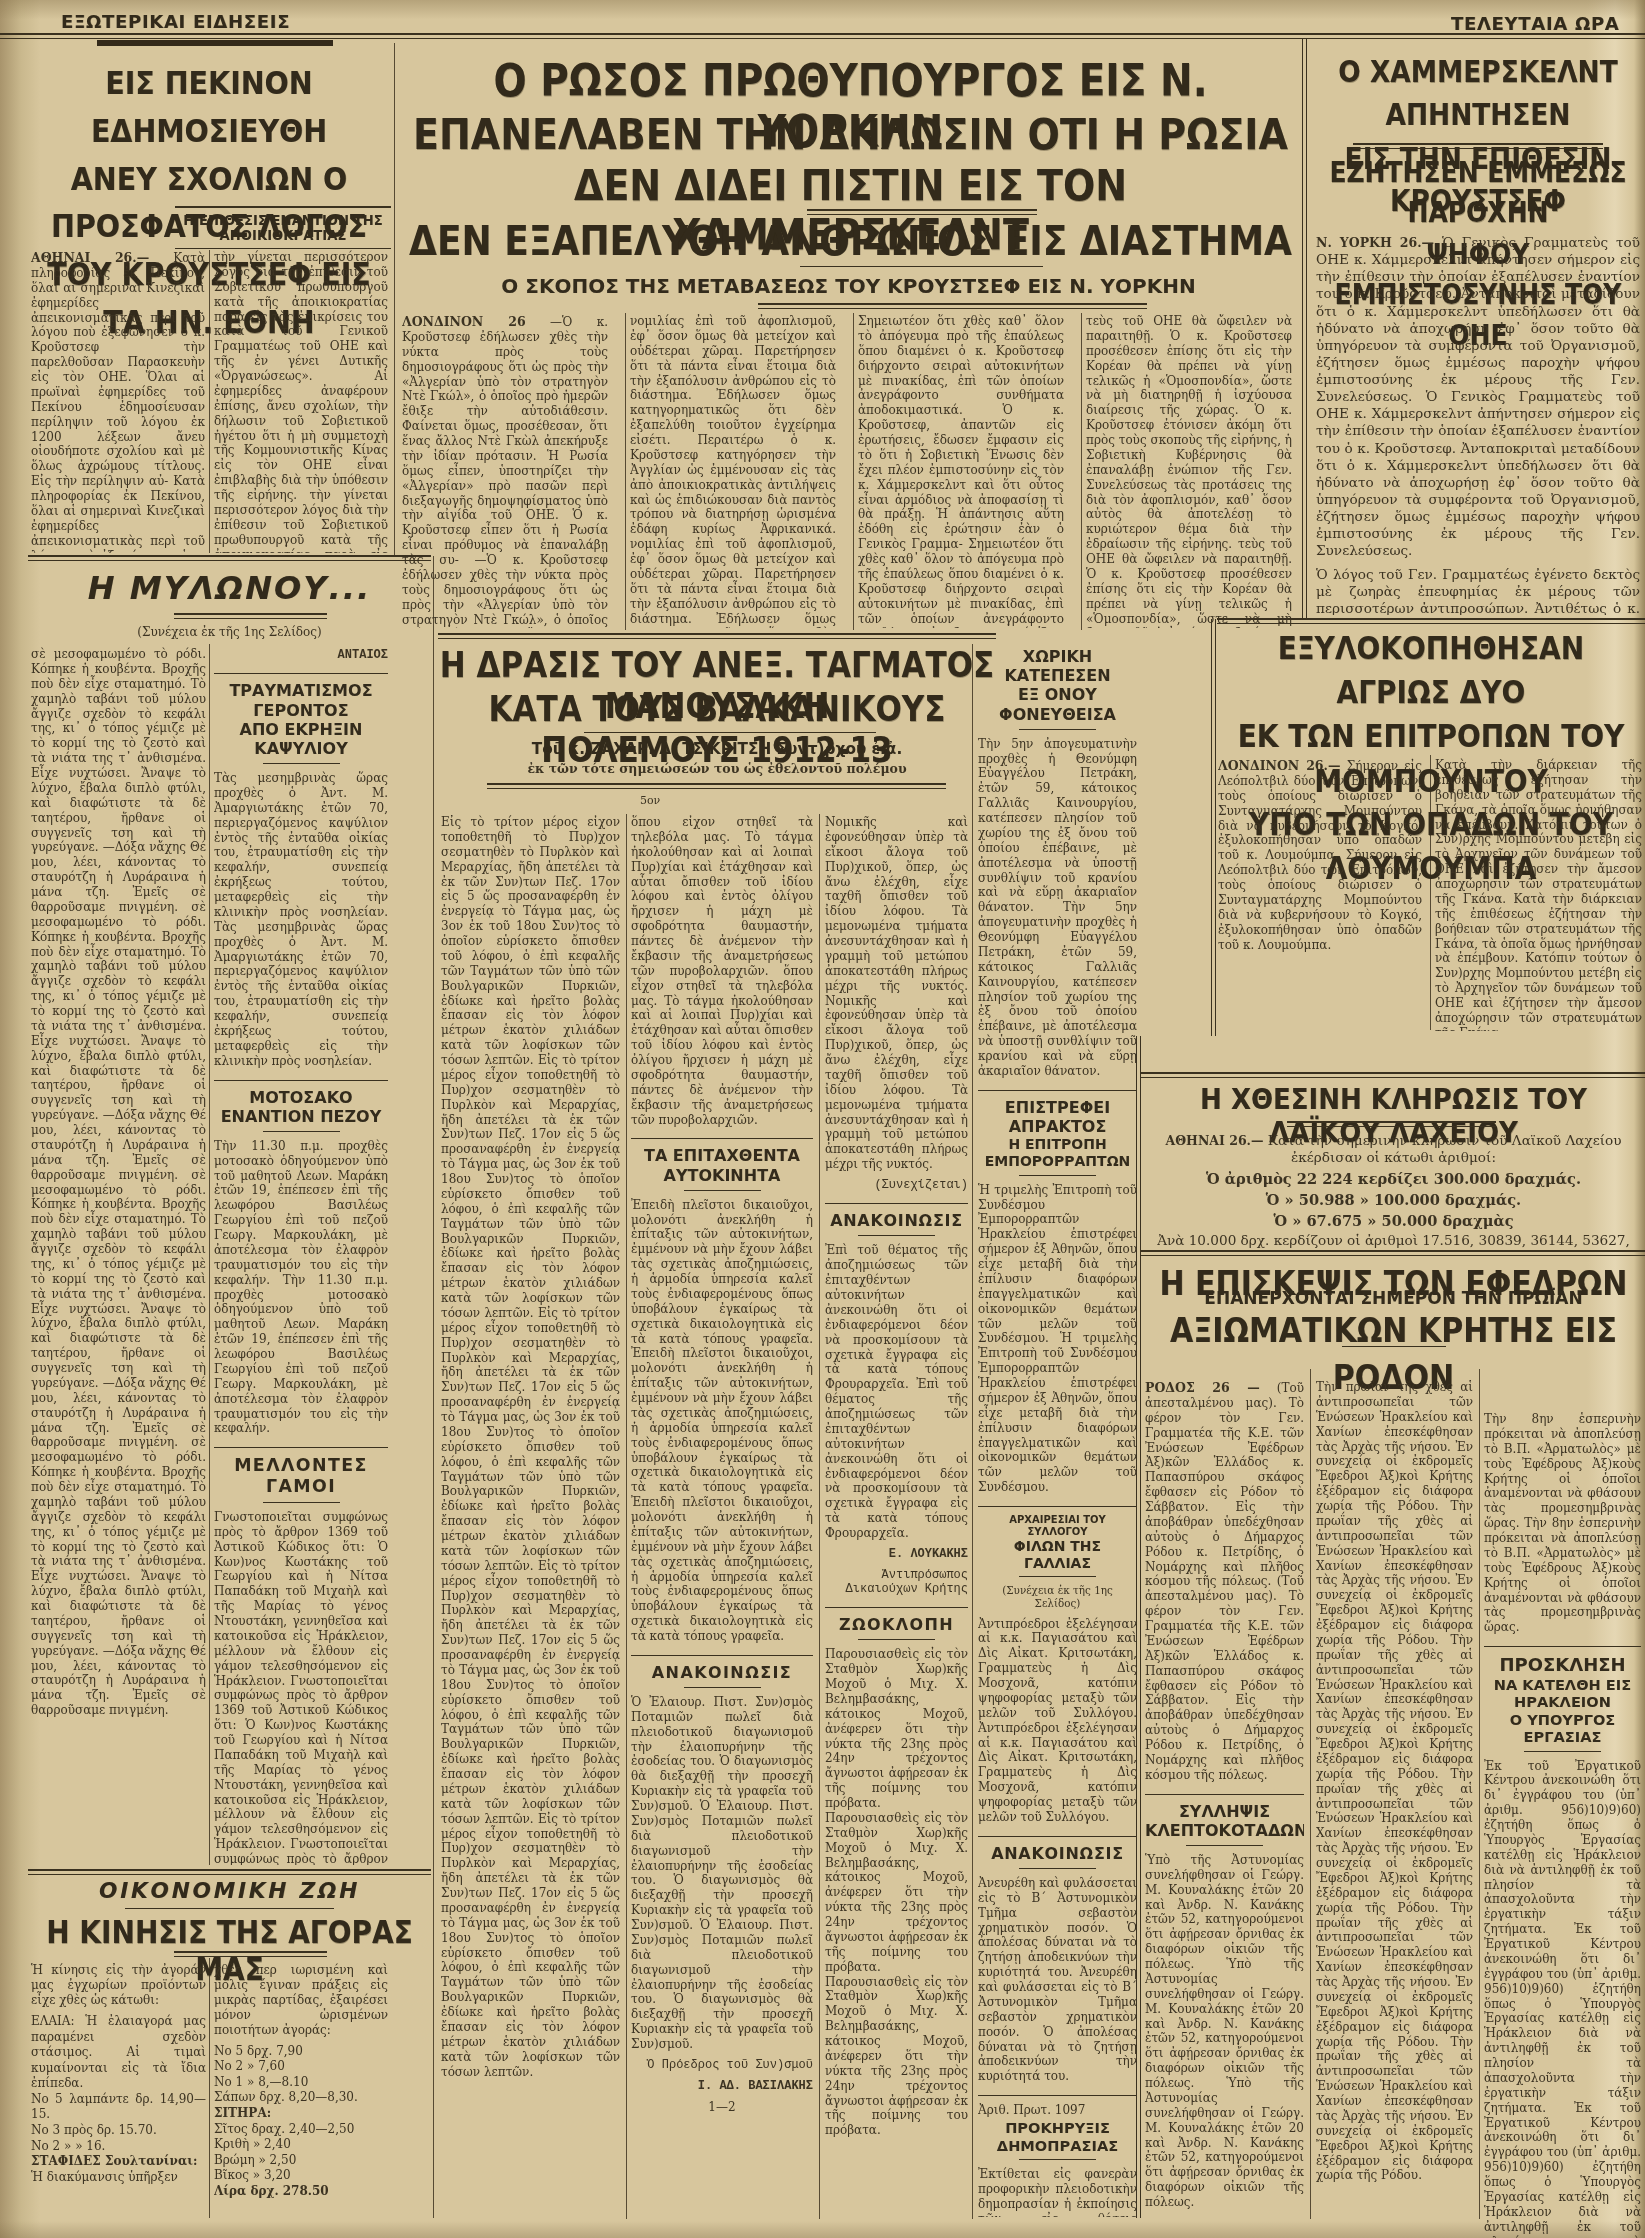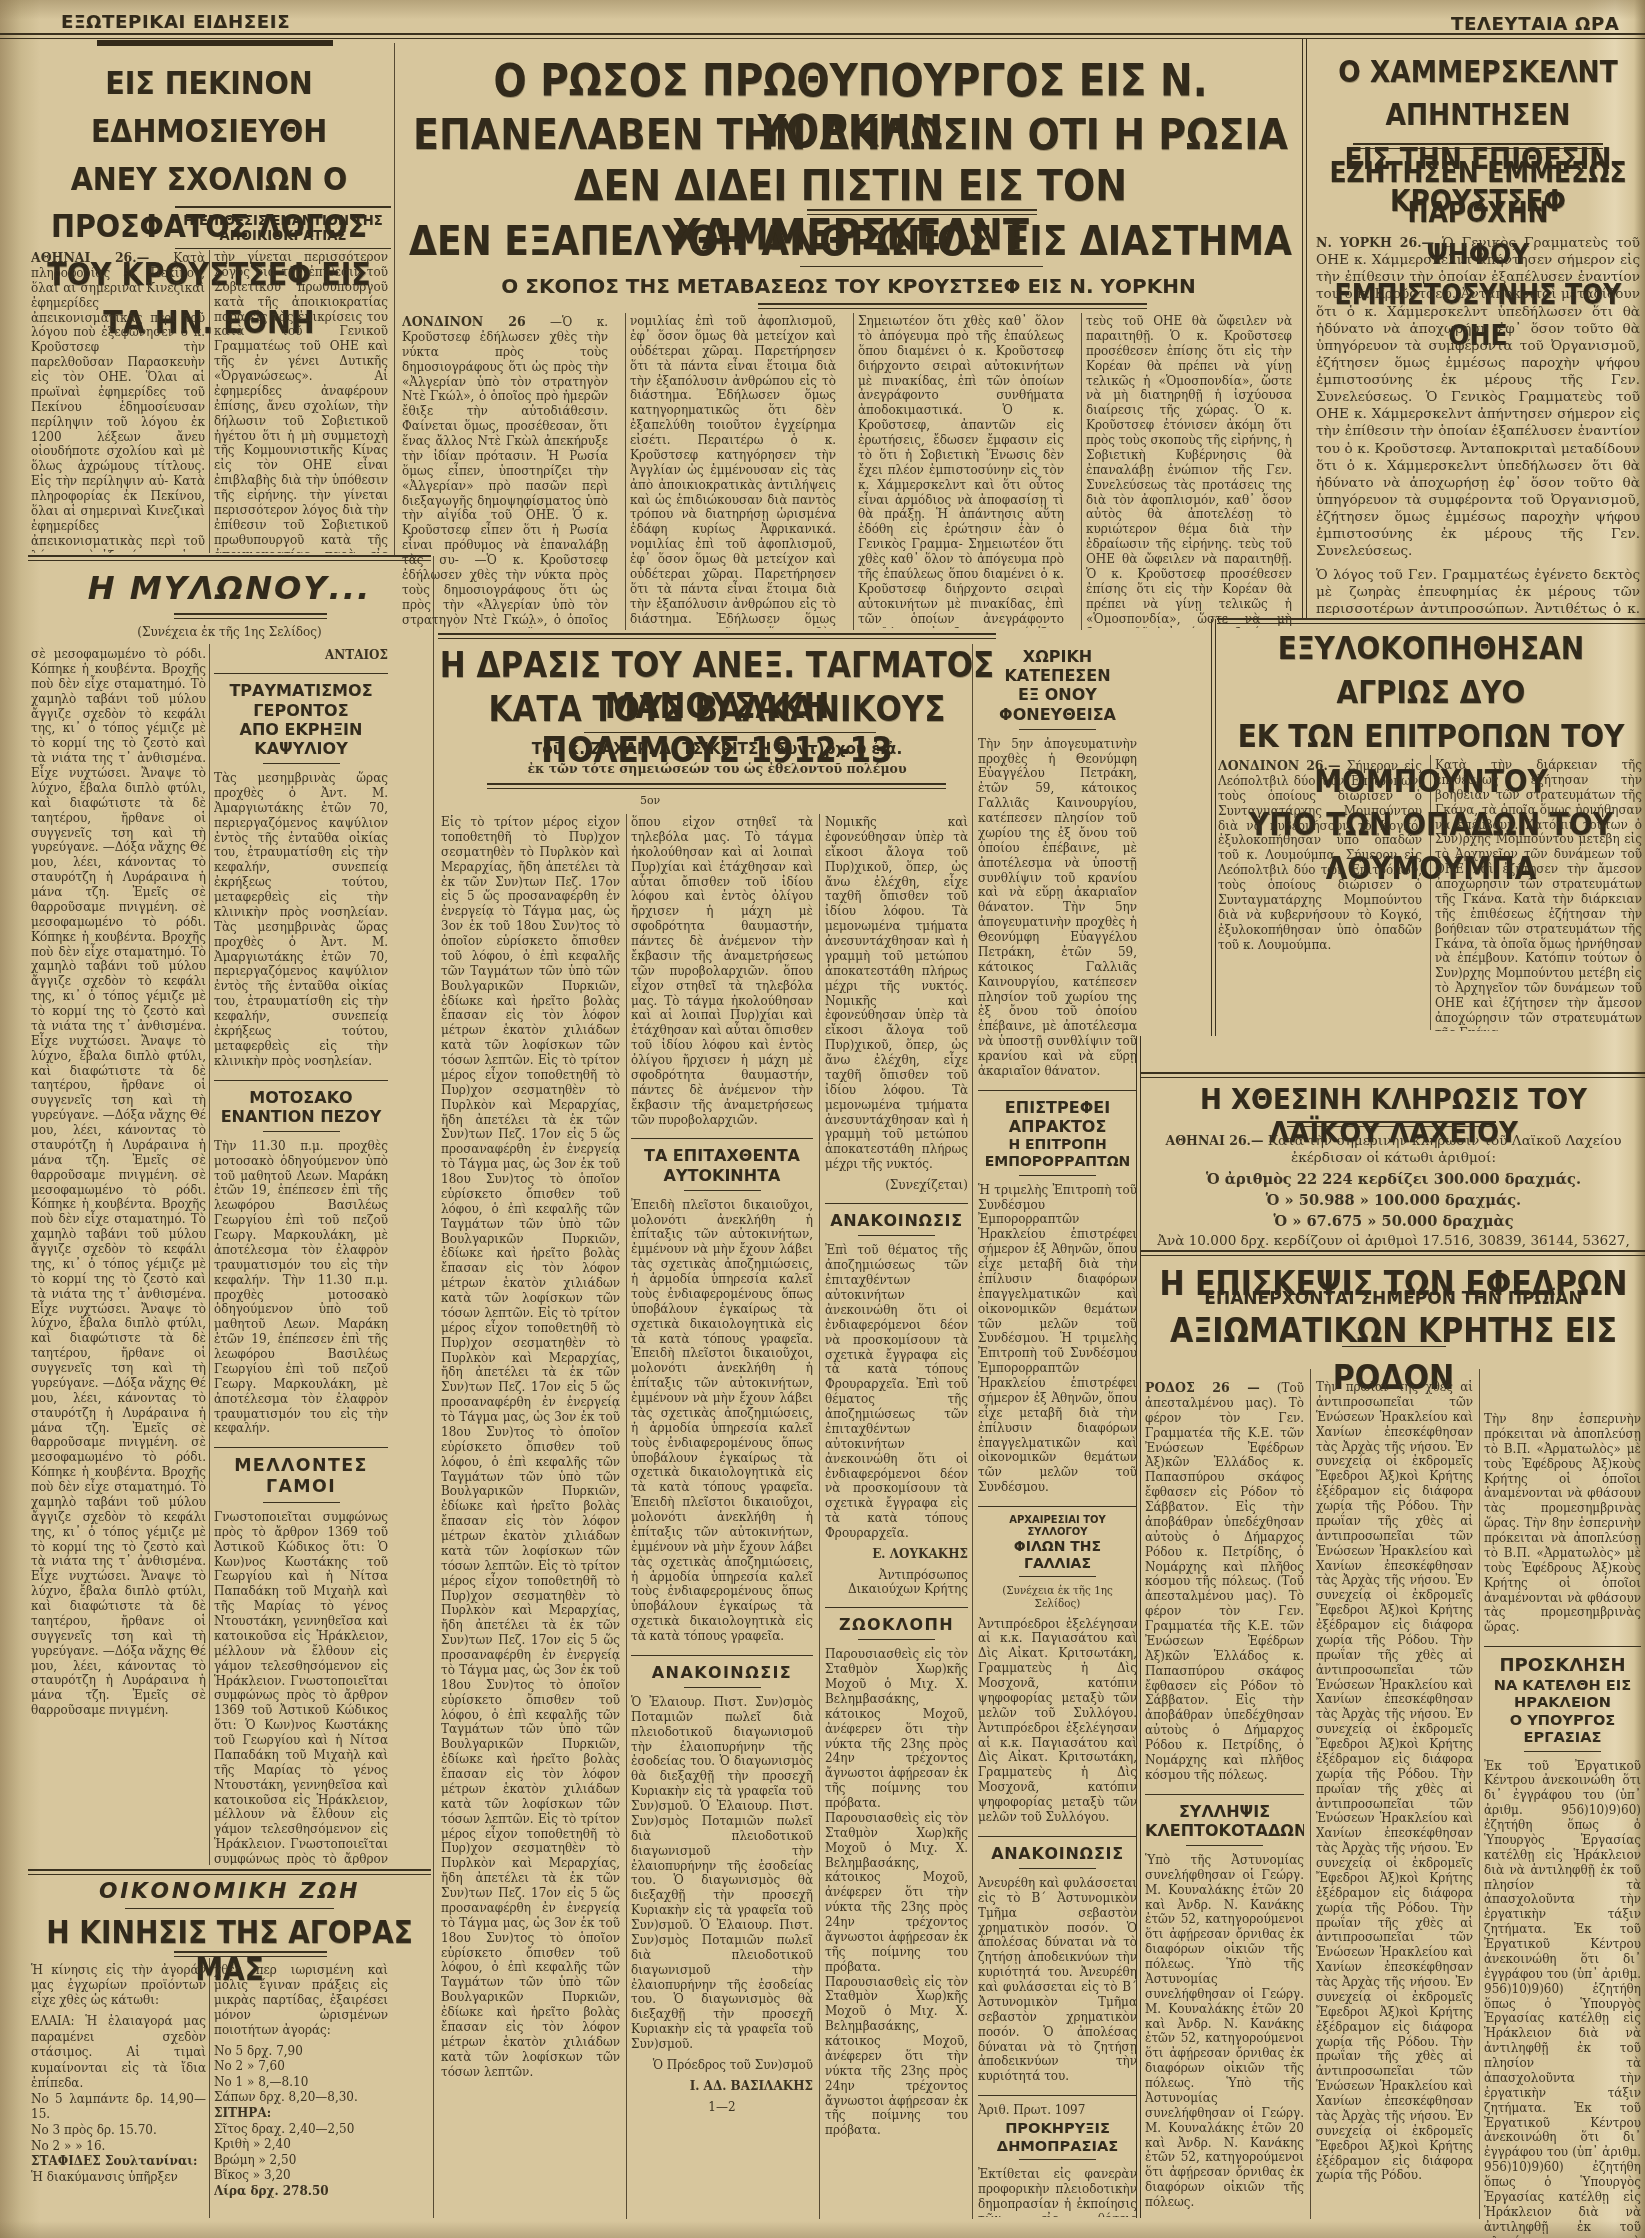--- a/index.html
+++ b/index.html
@@ -18,21 +18,21 @@
   .bt b{font-size:12.5px;}
   .big{font-size:13.6px;line-height:1.26;}
   .dr{border-top:2.1px solid #3a311f;border-bottom:0.7px solid #3a311f;height:2.8px;}
   .sr{border-top:1.4px solid #3a311f;height:1.4px;}
   .vr{position:absolute;width:0.7px;background:#564a33;}
   .vrd{position:absolute;width:2.8px;border-left:1.4px solid #3a311f;border-right:0.7px solid #3a311f;}
   .sh{font-family:"DejaVu Sans",sans-serif;font-weight:bold;text-align:center;
       font-size:16px;line-height:1.2;color:#332b1c;margin:0;}
   .shtop{border-top:1.4px solid #3a311f;padding-top:7px;margin-top:11px;}
   .mini{width:77px;border-top:1.4px solid #3a311f;margin:4.9px auto 7px;}
-  .sig{text-align:right;font-weight:bold;font-size:12px;margin:1.4px 0 7px;}
+  .sig{text-align:right;font-weight:bold;font-size:12px;margin:1.4px 0 7px;font-family:Liberation Mono, monospace;}
   .ctr{text-align:center;}
   .kick{font-family:"DejaVu Sans",sans-serif;font-weight:bold;text-align:center;color:#332b1c;}
   .lotline{font-size:14.6px;line-height:1.35;margin:0 0 1.4px;font-weight:bold;}
   .price{font-size:12px;line-height:1.3;margin:0;}
 </style>
 </head>
 <body>
 
 <div id="page">
 

